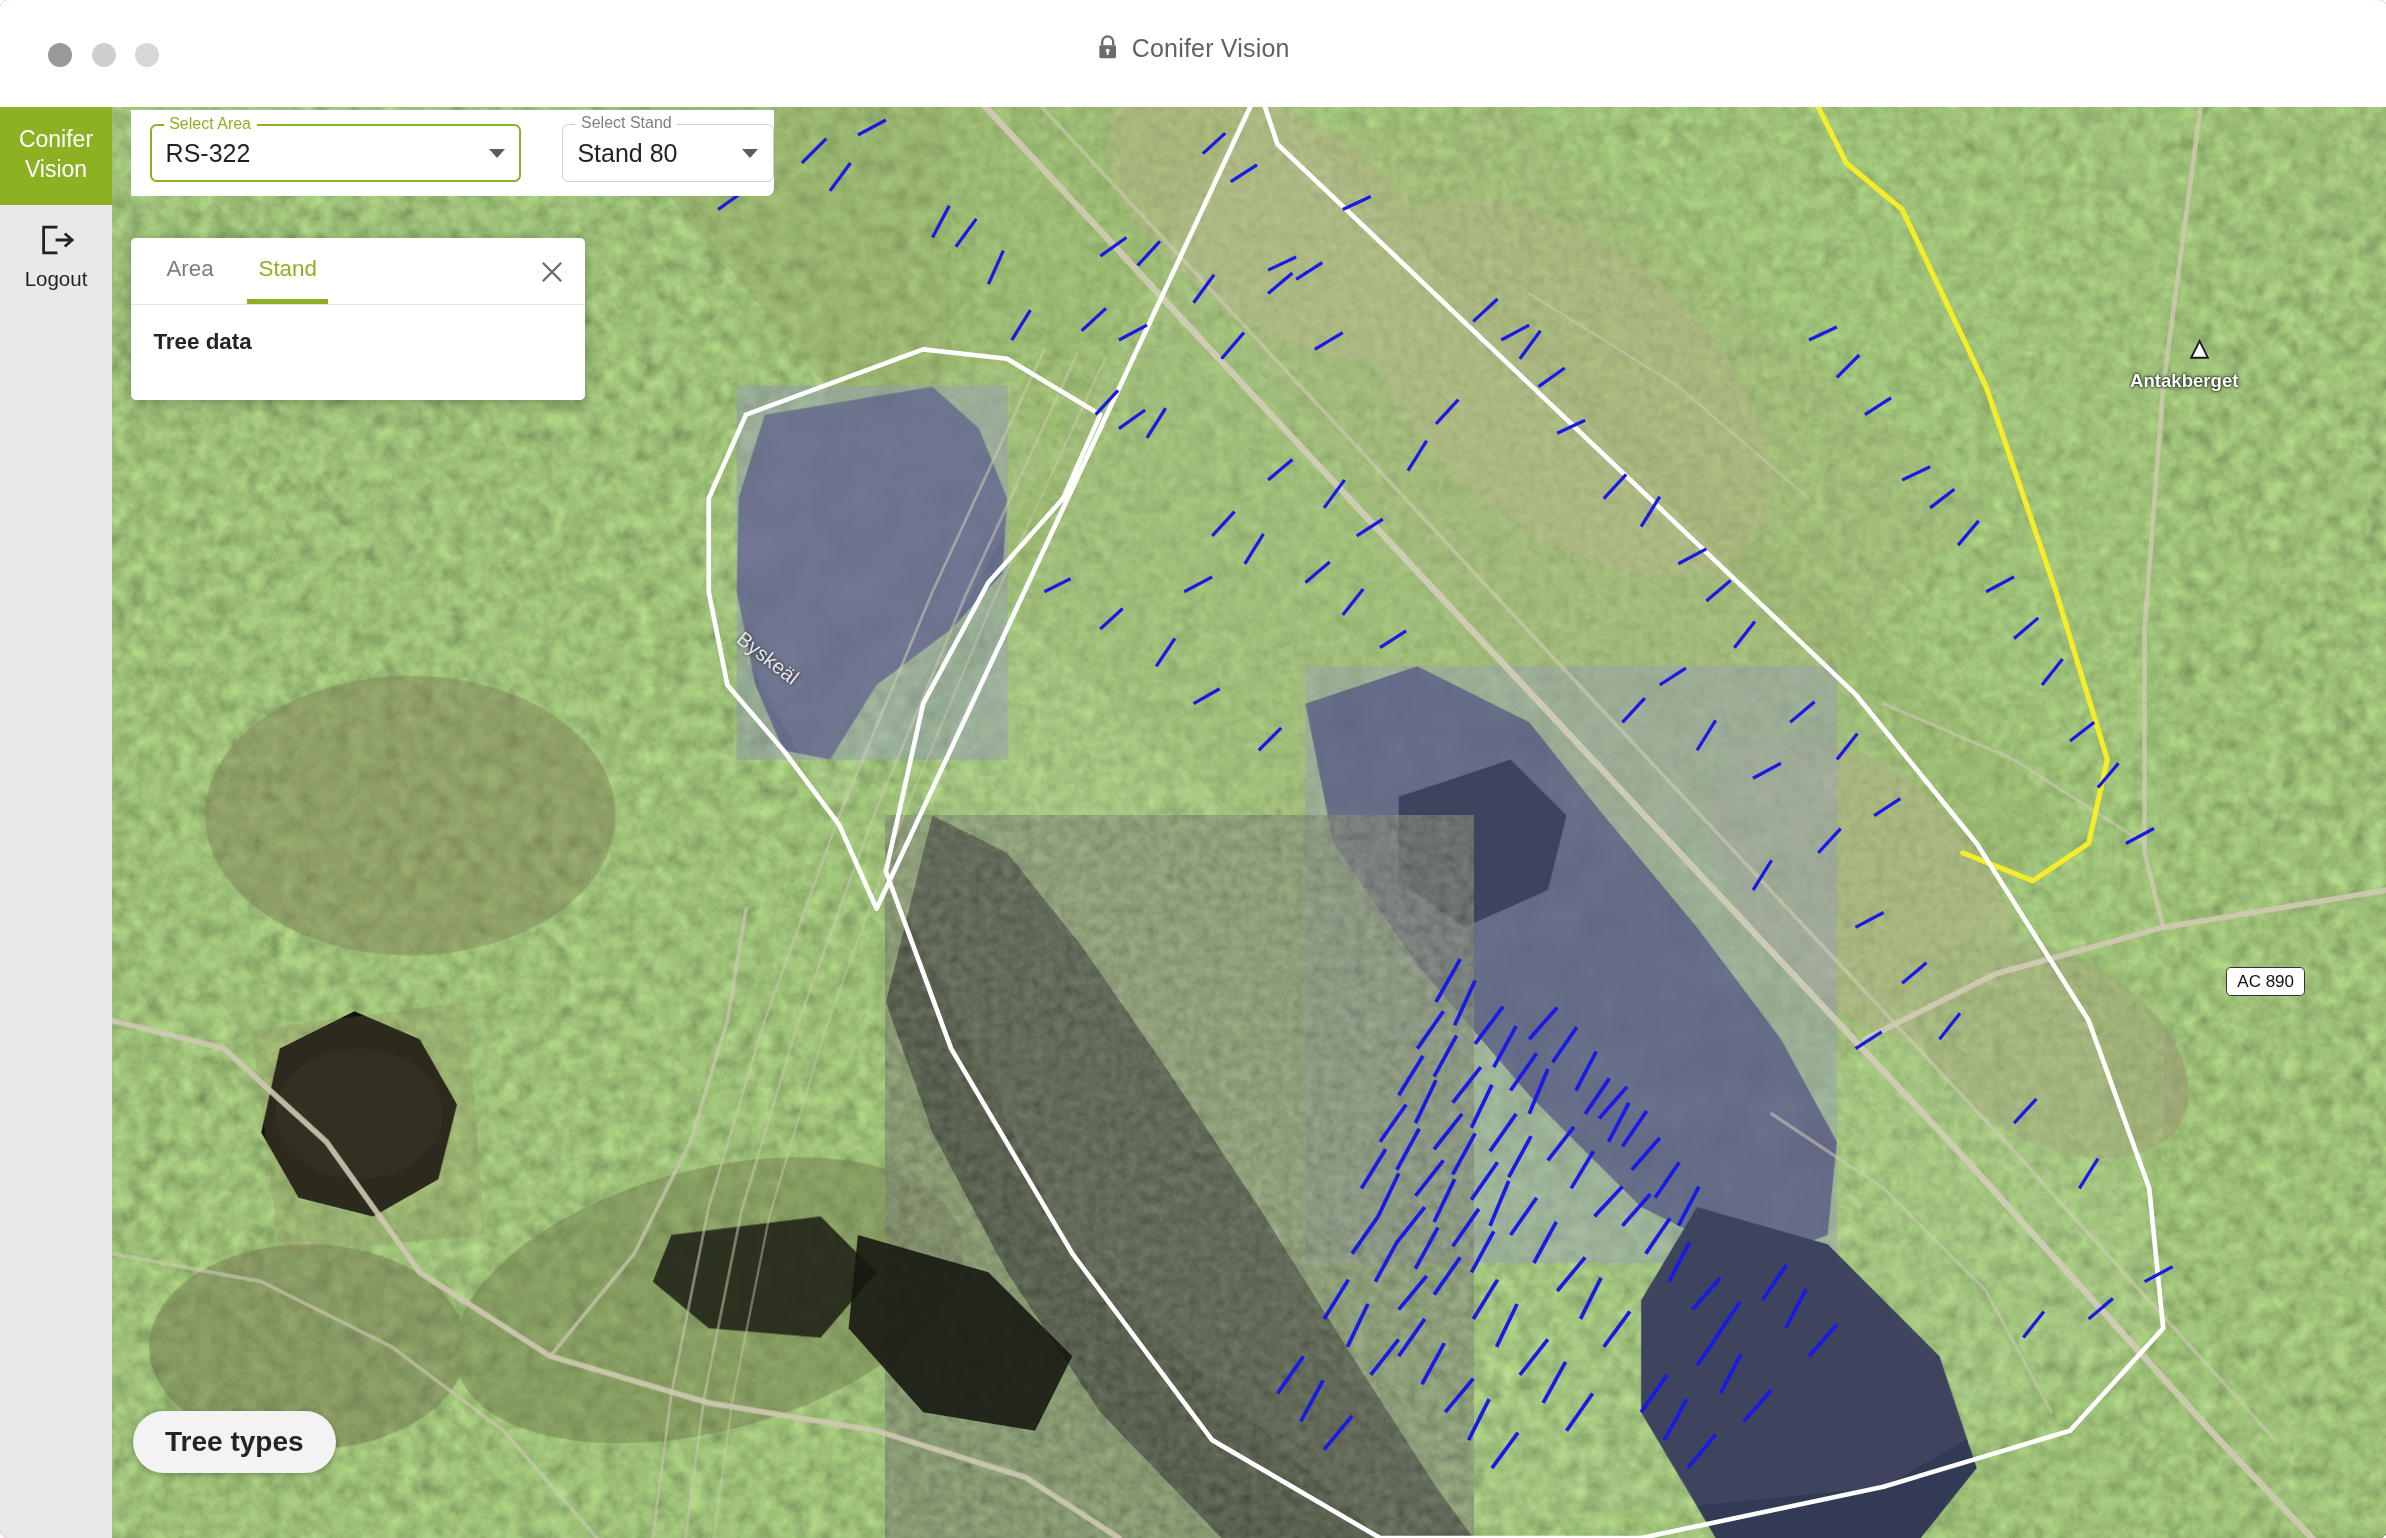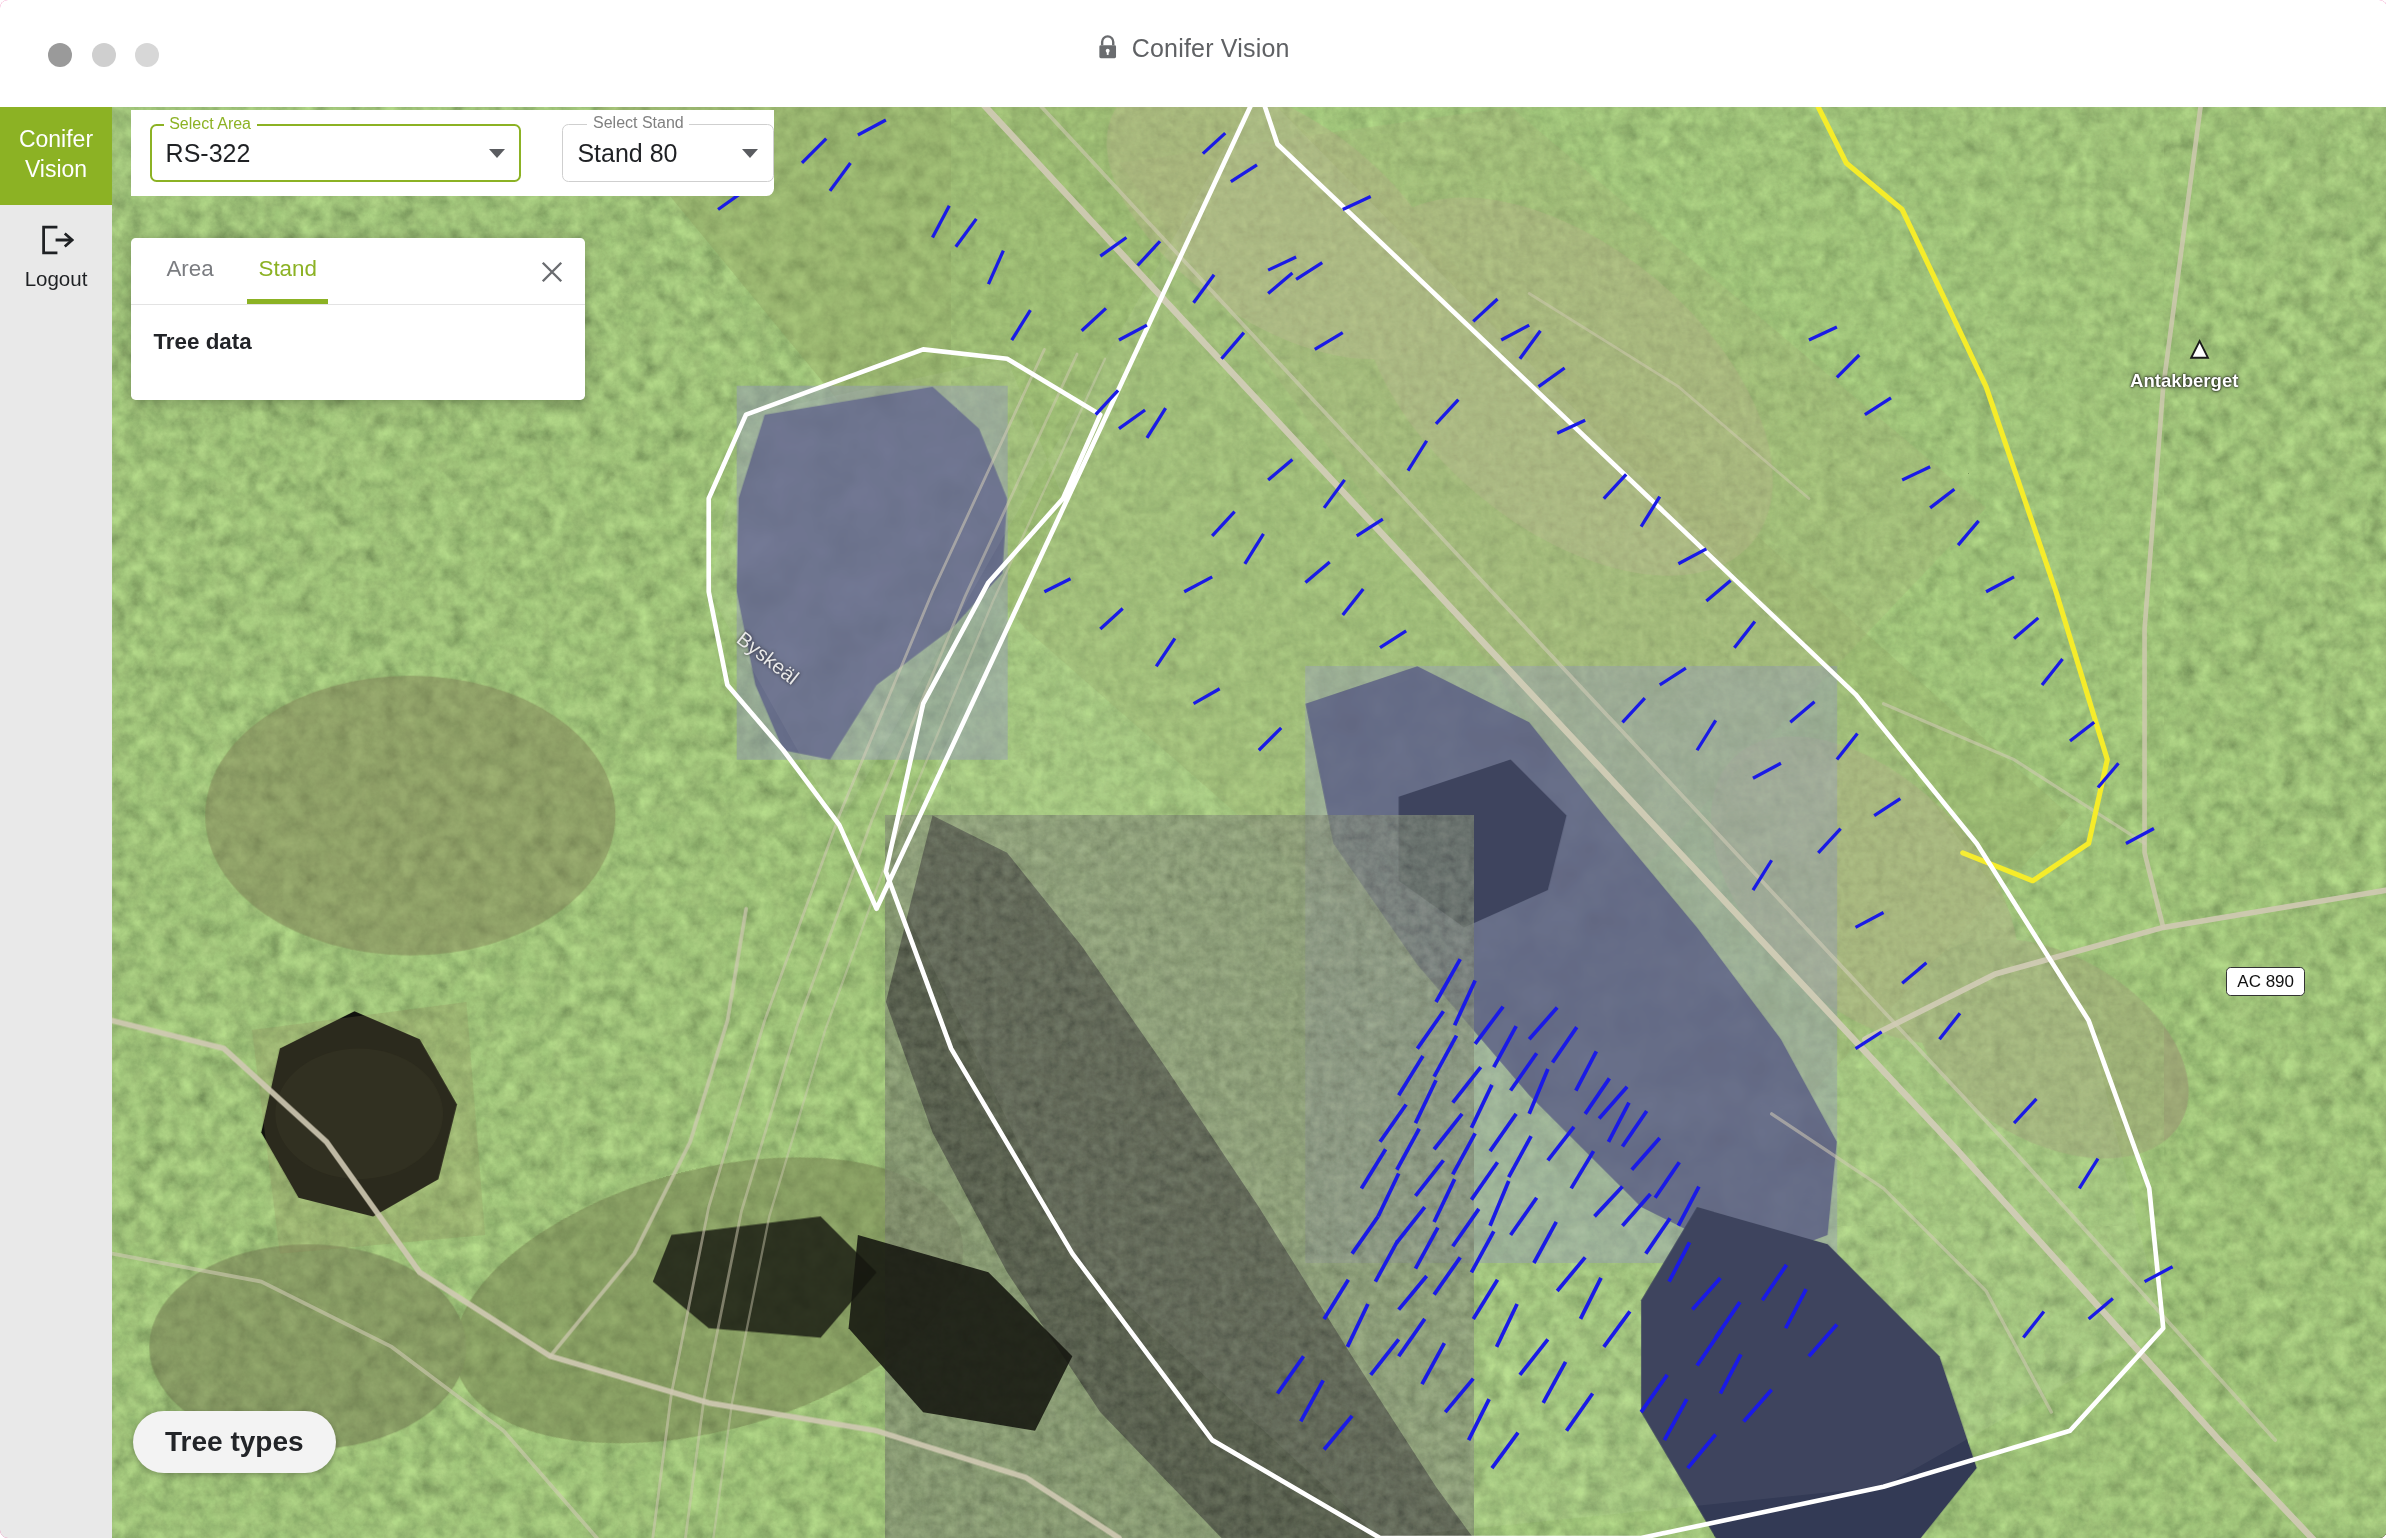--- a/index.html
+++ b/index.html
@@ -92,21 +92,21 @@
     cursor: pointer;
   }
   .select-field.area   { width: 380px; border: 2.3px solid #8cb224; }
   .select-field.stand  { width: 216px; border: 1.4px solid #cfcfcf; }
   .select-legend {
     position: absolute; top: -10.3px; left: 12px;
     background: #ffffff; padding: 0 5.6px;
     font-size: 16px; line-height: 1;
   }
   .select-field.area  .select-legend { color: #8cb224; }
-  .select-field.stand .select-legend { color: #808080; margin-left: 12px; }
+  .select-field.stand .select-legend { color: #808080; }
   .select-value {
     flex: 1;
     font-size: 25px; color: #1f2124;
   }
   .caret {
     width: 0; height: 0;
     border-left: 8.4px solid transparent;
     border-right: 8.4px solid transparent;
     border-top: 9.3px solid #5a5c60;
     margin-right: 5.6px;

